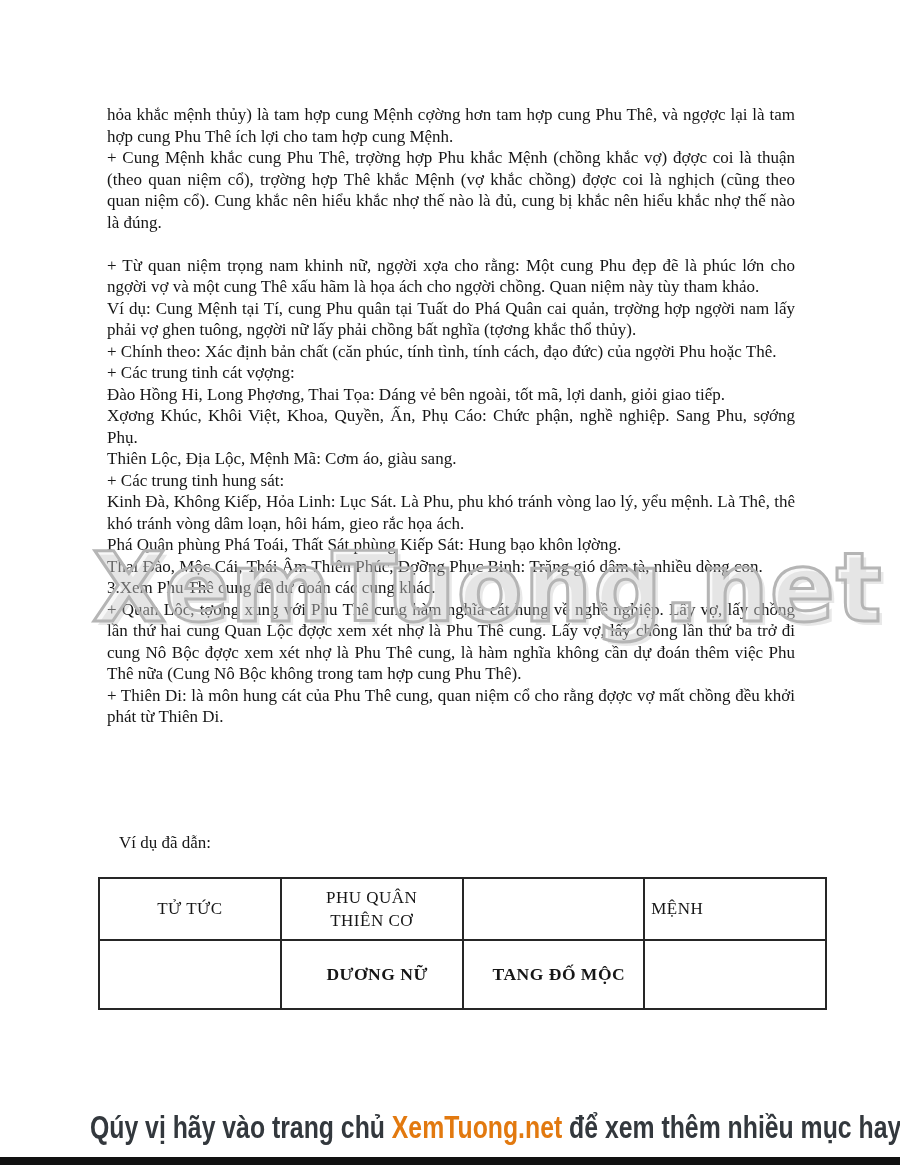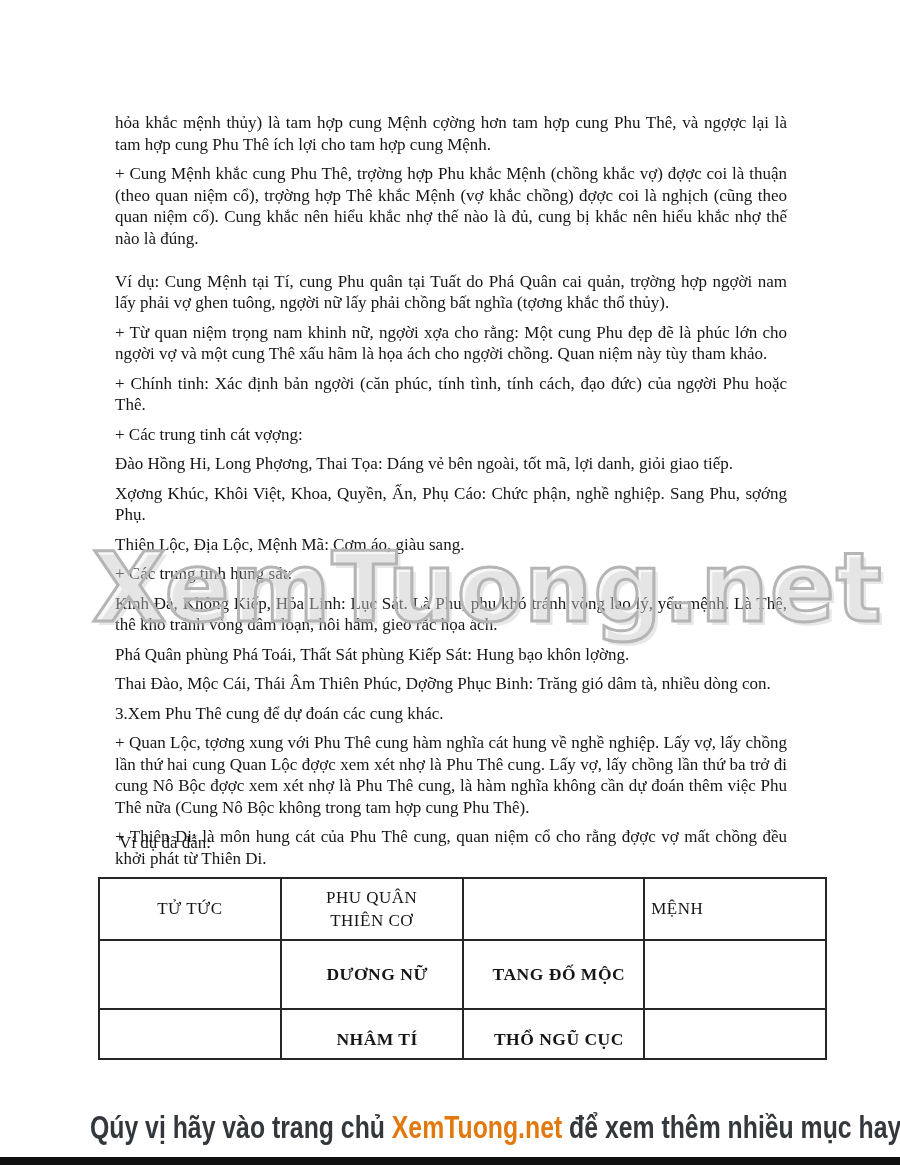--- a/index.html
+++ b/index.html
@@ -1,20 +1,20 @@
 <!DOCTYPE html>
 <html><head>
 <meta charset="utf-8">
 <style>
   html,body{margin:0;padding:0;background:#ffffff;}
   .page{position:relative;width:900px;height:1165px;background:#ffffff;overflow:hidden;
         font-family:"Liberation Serif", serif;color:#161616;}
   .content{position:absolute;left:107px;top:104px;width:688px;font-size:17px;line-height:21.5px;
            text-align:justify;}
-  .content p{margin:8px;padding:0;}
+  .content p{margin:0;padding:0;}
   .content p.gap-after{margin-bottom:21.5px;}
   .watermark{position:absolute;left:92px;top:526px;width:716px;height:130px;line-height:124px;
              text-align:center;font-family:"DejaVu Sans", sans-serif;font-weight:bold;font-size:96px;
              color:rgba(215,215,215,0.18);-webkit-text-stroke:3px #b5b5b5;
              text-shadow:4px 4px 0 rgba(190,190,190,0.35);pointer-events:none;z-index:3;
              letter-spacing:1px;white-space:nowrap;}
   .example-caption{position:absolute;left:107px;top:833px;font-size:17px;margin-left:12px;}
   table.example{position:absolute;left:98px;top:877px;width:729px;border-collapse:collapse;
                 table-layout:fixed;z-index:2;background:transparent;}
   table.example td{border:2px solid #262626;vertical-align:middle;text-align:center;
@@ -33,23 +33,23 @@
   .bottom-bar{position:absolute;left:0;bottom:0;width:900px;height:8px;background:#111111;}
 </style>
 </head>
 <body>
 
 <div class="page">
 
   <div class="content">
     <p>hỏa khắc mệnh thủy) là tam hợp cung Mệnh cợờng hơn tam hợp cung Phu Thê, và ngợợc lại là tam hợp cung Phu Thê ích lợi cho tam hợp cung Mệnh.</p>
     <p class="gap-after">+ Cung Mệnh khắc cung Phu Thê, trợờng hợp Phu khắc Mệnh (chồng khắc vợ) đợợc coi là thuận (theo quan niệm cổ), trợờng hợp Thê khắc Mệnh (vợ khắc chồng) đợợc coi là nghịch (cũng theo quan niệm cổ). Cung khắc nên hiểu khắc nhợ thế nào là đủ, cung bị khắc nên hiểu khắc nhợ thế nào là đúng.</p>
+    <p>+ Từ quan niệm trọng nam khinh nữ, ngợời xợa cho rằng: Một cung Phu đẹp đẽ là phúc lớn cho ngợời vợ và một cung Thê xấu hãm là họa ách cho ngợời chồng. Quan niệm này tùy tham khảo.</p>
     <p>Ví dụ: Cung Mệnh tại Tí, cung Phu quân tại Tuất do Phá Quân cai quản, trợờng hợp ngợời nam lấy phải vợ ghen tuông, ngợời nữ lấy phải chồng bất nghĩa (tợơng khắc thổ thủy).</p>
-    <p>+ Từ quan niệm trọng nam khinh nữ, ngợời xợa cho rằng: Một cung Phu đẹp đẽ là phúc lớn cho ngợời vợ và một cung Thê xấu hãm là họa ách cho ngợời chồng. Quan niệm này tùy tham khảo.</p>
-    <p>+ Chính tinh: Xác định bản ngợời (căn phúc, tính tình, tính cách, đạo đức) của ngợời Phu hoặc Thê.</p>
+    <p>+ Chính theo: Xác định bản chất (căn phúc, tính tình, tính cách, đạo đức) của ngợời Phu hoặc Thê.</p>
     <p>+ Các trung tinh cát vợợng:</p>
     <p>Đào Hồng Hi, Long Phợơng, Thai Tọa: Dáng vẻ bên ngoài, tốt mã, lợi danh, giỏi giao tiếp.</p>
     <p>Xợơng Khúc, Khôi Việt, Khoa, Quyền, Ấn, Phụ Cáo: Chức phận, nghề nghiệp. Sang Phu, sợớng Phụ.</p>
     <p>Thiên Lộc, Địa Lộc, Mệnh Mã: Cơm áo, giàu sang.</p>
     <p>+ Các trung tinh hung sát:</p>
     <p>Kinh Đà, Không Kiếp, Hỏa Linh: Lục Sát. Là Phu, phu khó tránh vòng lao lý, yểu mệnh. Là Thê, thê khó tránh vòng dâm loạn, hôi hám, gieo rắc họa ách.</p>
     <p>Phá Quân phùng Phá Toái, Thất Sát phùng Kiếp Sát: Hung bạo khôn lợờng.</p>
     <p>Thai Đào, Mộc Cái, Thái Âm Thiên Phúc, Dợỡng Phục Binh: Trăng gió dâm tà, nhiều dòng con.</p>
     <p>3.Xem Phu Thê cung để dự đoán các cung khác.</p>
     <p>+ Quan Lộc, tợơng xung với Phu Thê cung hàm nghĩa cát hung về nghề nghiệp. Lấy vợ, lấy chồng lần thứ hai cung Quan Lộc đợợc xem xét nhợ là Phu Thê cung. Lấy vợ, lấy chồng lần thứ ba trở đi cung Nô Bộc đợợc xem xét nhợ là Phu Thê cung, là hàm nghĩa không cần dự đoán thêm việc Phu Thê nữa (Cung Nô Bộc không trong tam hợp cung Phu Thê).</p>
@@ -70,26 +70,20 @@
       </td>
       <td></td>
       <td class="left">MỆNH</td>
     </tr>
     <tr class="r2">
       <td></td>
       <td class="bold">DƯƠNG NỮ</td>
       <td class="bold">TANG ĐỐ MỘC</td>
       <td></td>
     </tr>
-    <tr class="r3">
-      <td></td>
-      <td class="bold">NHÂM TÍ</td>
-      <td class="bold">THỔ NGŨ CỤC</td>
-      <td></td>
-    </tr>
   </tbody>
     </table>
 
   <div class="footer-note">
     <span>Qúy vị hãy vào trang chủ </span><span class="brand">XemTuong.net</span><span> để xem thêm nhiều mục hay khác</span>
   </div>
 
   <div class="bottom-bar"></div>
 
 </div>

